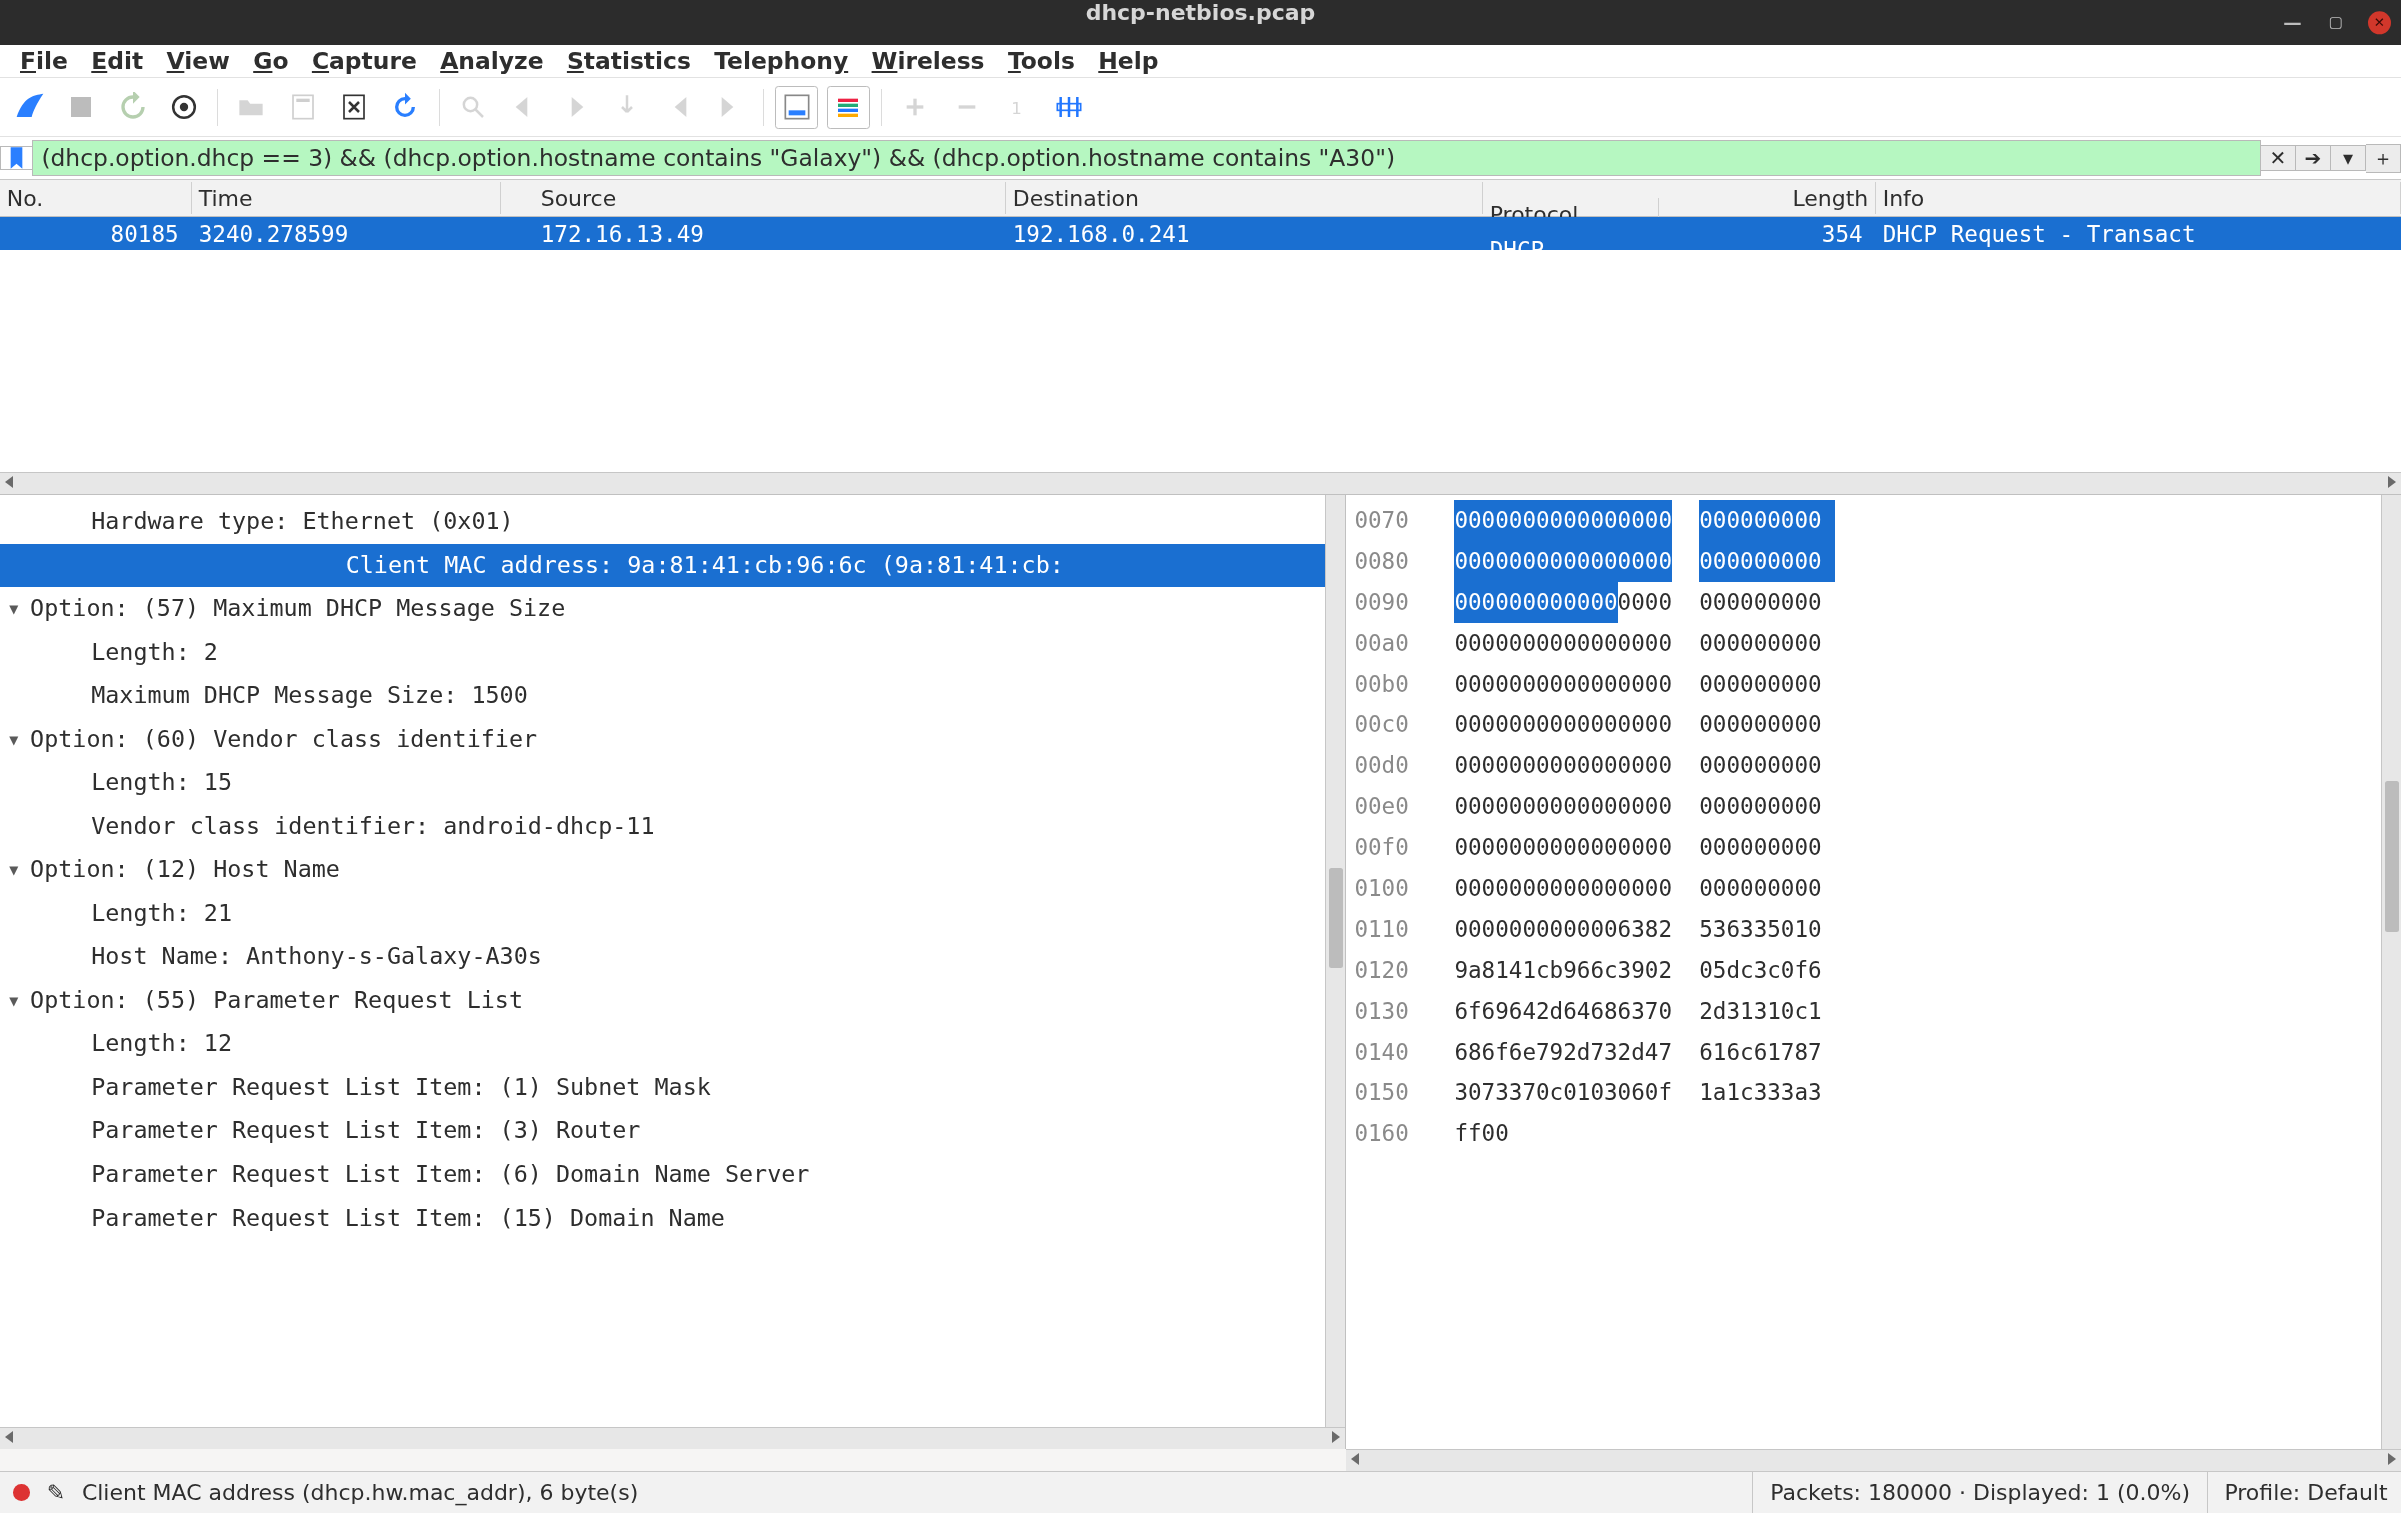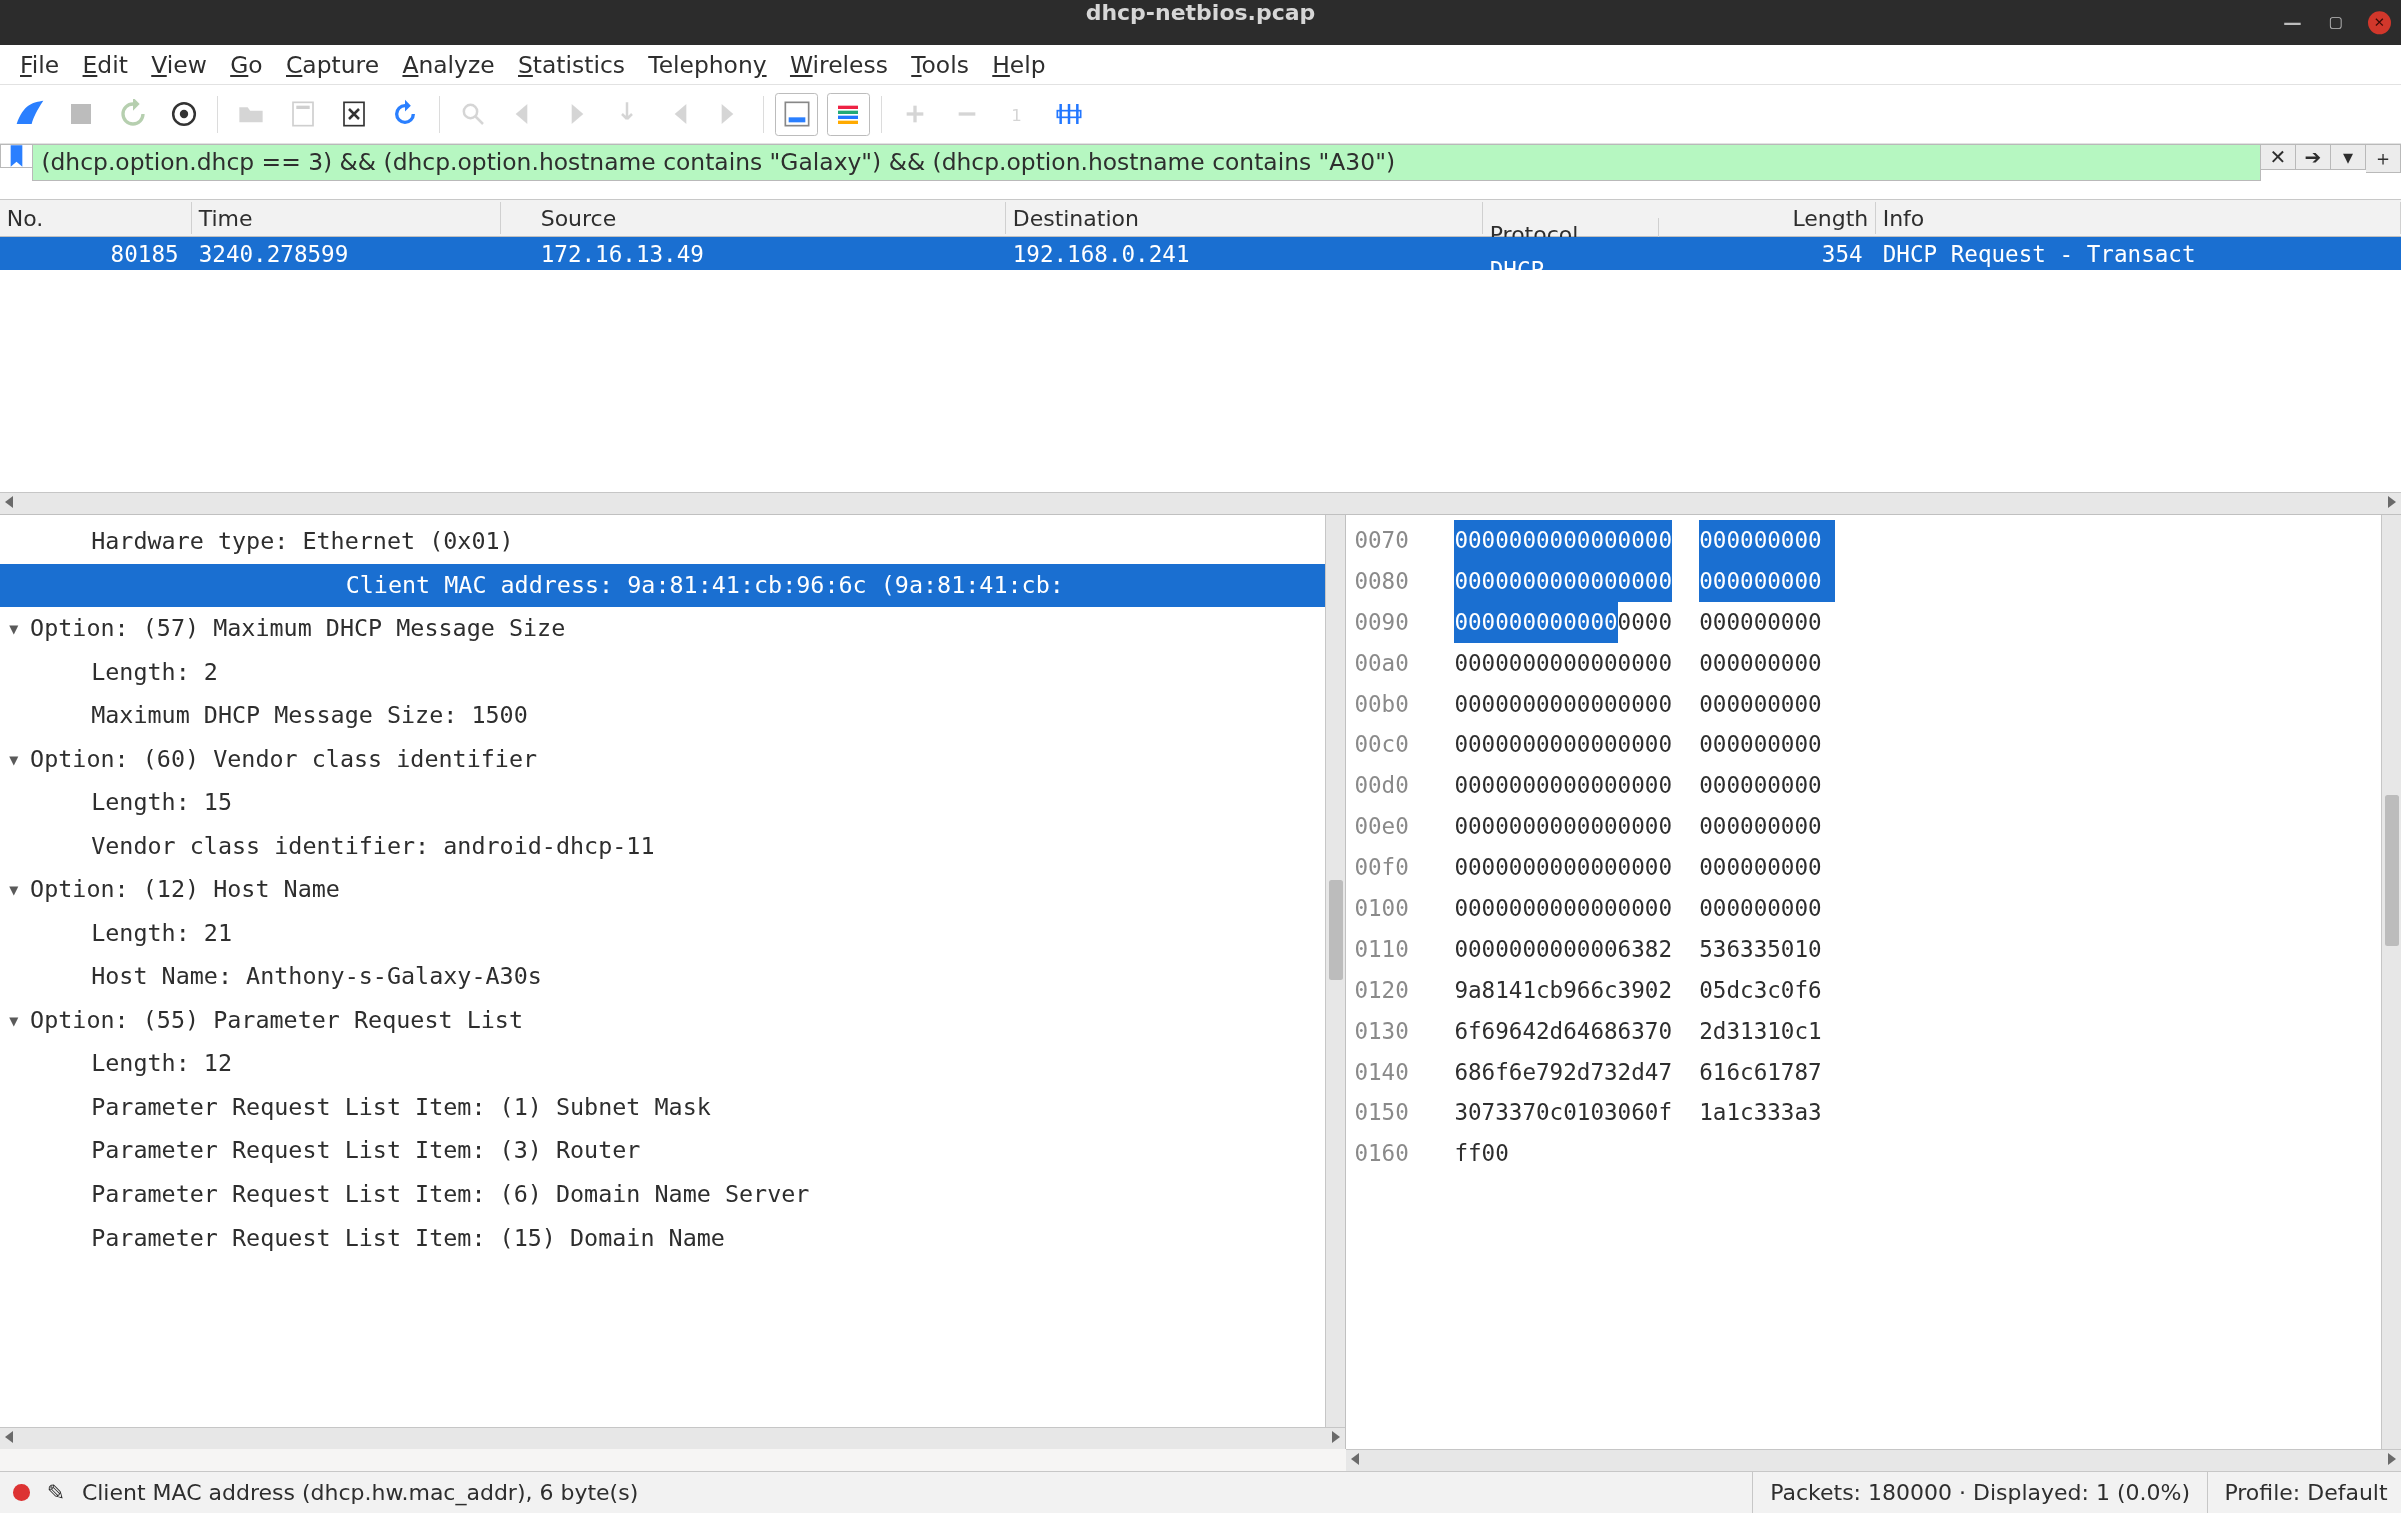--- a/index.html
+++ b/index.html
@@ -43,26 +43,27 @@
     color: #bdbdbd; font-size: 18.4px;
   }
   .titlebar .wb.close { background: #d1372b; color: #3a0a06; }
   .titlebar .wb.min::before { content: "—"; }
   .titlebar .wb.max::before { content: "▢"; font-size: 15px; }
   .titlebar .wb.close::before { content: "✕"; font-size: 13.4px; font-weight: 700;}
 
   
   .menubar {
     background: #ffffff;
-    height: 40px;
+    height: 33px;
     display: flex;
     align-items: center;
     gap: 23.4px;
     padding: 0 20px;
     border-bottom: 0.8px solid #e2e2e2;
+    font-weight: bold;
   }
   .menubar .mi {
     font-size: 23.4px;
     color: #2e2e2e;
     cursor: default;
   }
   .menubar .mi u { text-decoration: underline; }
 
   
   .toolbar {
@@ -81,23 +82,23 @@
     display: flex; align-items: center; justify-content: center;
   }
   .toolbar .sep { width: 0.8px; height: 37px; background: #dcdcdc; margin: 0 3.3px; }
   .toolbar .tbtn svg { width: 30px; height: 30px; }
   .toolbar .tbtn.dim { opacity: 0.4; }
   .toolbar .tbtn.boxed { border-color: #bcbcbc; }
 
   
   .filterbar {
     background: #ffffff;
-    height: 56px;
-    display: flex;
-    align-items: flex-start;
+    height: 43px;
+    display: flex;
+    align-items: center;
     border-bottom: 0.8px solid #c8c8c8;
   }
   .filterbar .bm {
     width: 32px;
     display:flex; align-items:center; justify-content:center;
     border: 0.8px solid #b9b9b9; border-right: none;
   }
   .filterbar input.filter {
     flex: 1;
     background: #b6f7c1;

